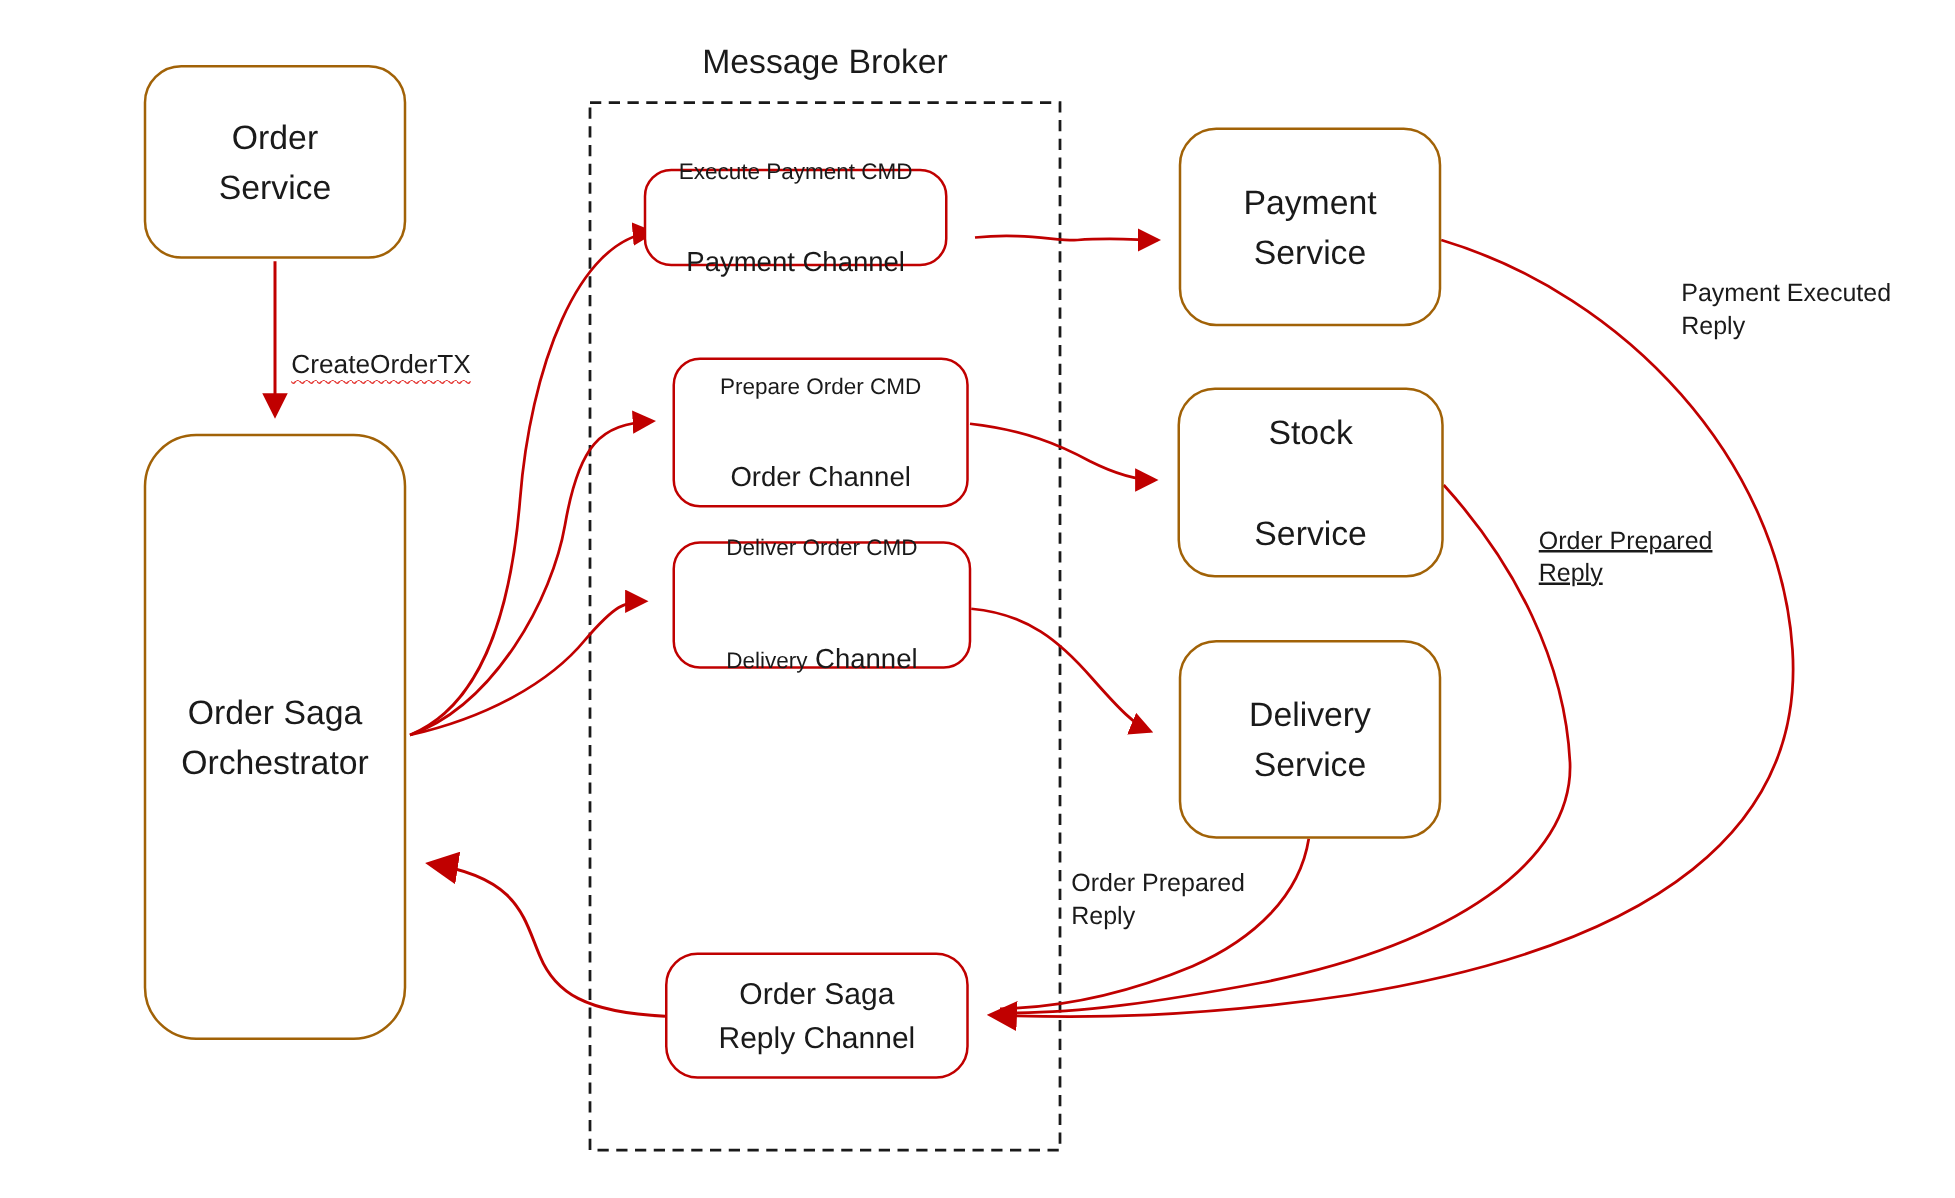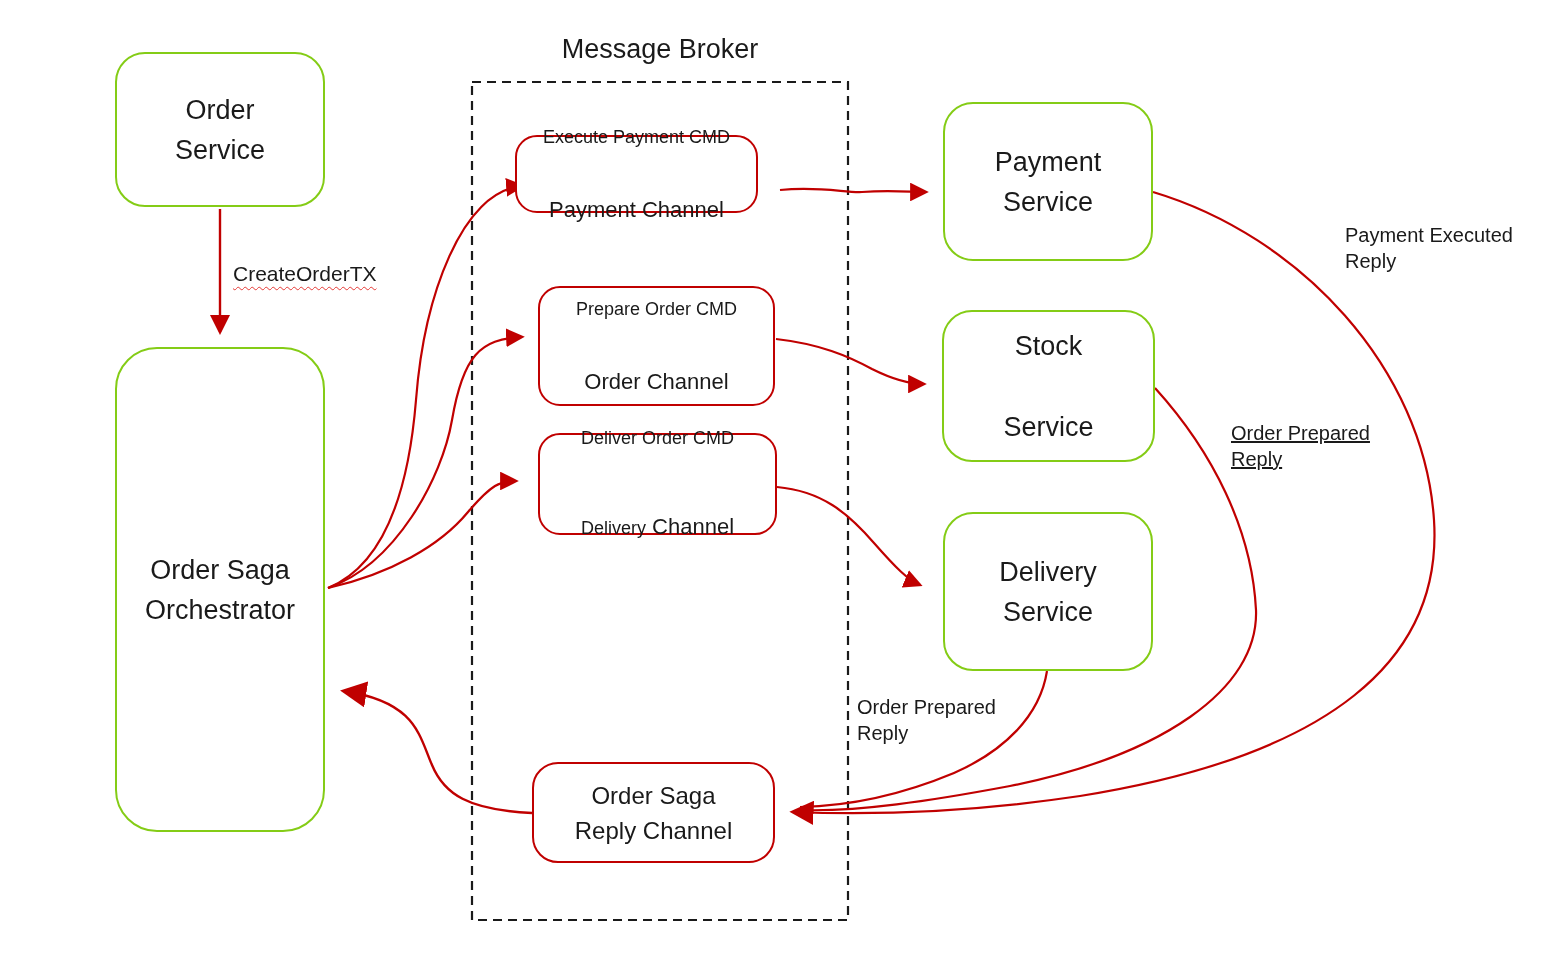--- a/index.html
+++ b/index.html
@@ -6,35 +6,35 @@
   #canvas {
     position:relative; width:1564px; height:958px; background:#ffffff;
     font-family:"Liberation Sans", sans-serif; color:#1a1a1a; overflow:hidden;
   }
   #edges { position:absolute; left:0; top:0; width:1564px; height:958px; z-index:1; }
   .node {
     position:absolute; z-index:2; background:#ffffff; box-sizing:border-box;
     display:flex; flex-direction:column; align-items:center; justify-content:center;
     text-align:center;
   }
-  .gray-node { border:2px solid #84cc16; border-radius:30px; }
+  .gray-node { border:2px solid #a16207; border-radius:30px; }
   .red-node  { border:2px solid #C00000; border-radius:22px; }
   .node-title { font-size:27px; line-height:40px; }
   .chan-line1 { font-size:18px; line-height:27px; }
   .chan-line2 { font-size:22px; line-height:30px;margin-top:44px; }
   .t-small { font-size:18px; }
   .t-large { font-size:22px;text-align:right; }
   .reply-text { font-size:24px; line-height:35px; }
   .broker-title {
     position:absolute; z-index:2; left:472px; top:34px; width:376px;
     text-align:center; font-size:27px;
   }
   .edge-label { position:absolute; z-index:3; font-size:20px; line-height:26px; }
   .tx-label {
-    position:absolute; z-index:3; left:233px; top:262px; font-size:21px;
+    position:absolute; z-index:3; left:233px; top:280px; font-size:21px;
     text-decoration-line:underline; text-decoration-style:wavy;
     text-decoration-color:#e53935; text-decoration-thickness:1px;
     text-underline-offset:5px;
   }
 </style>
 </head>
 <body>
 
 <div id="canvas">
 

